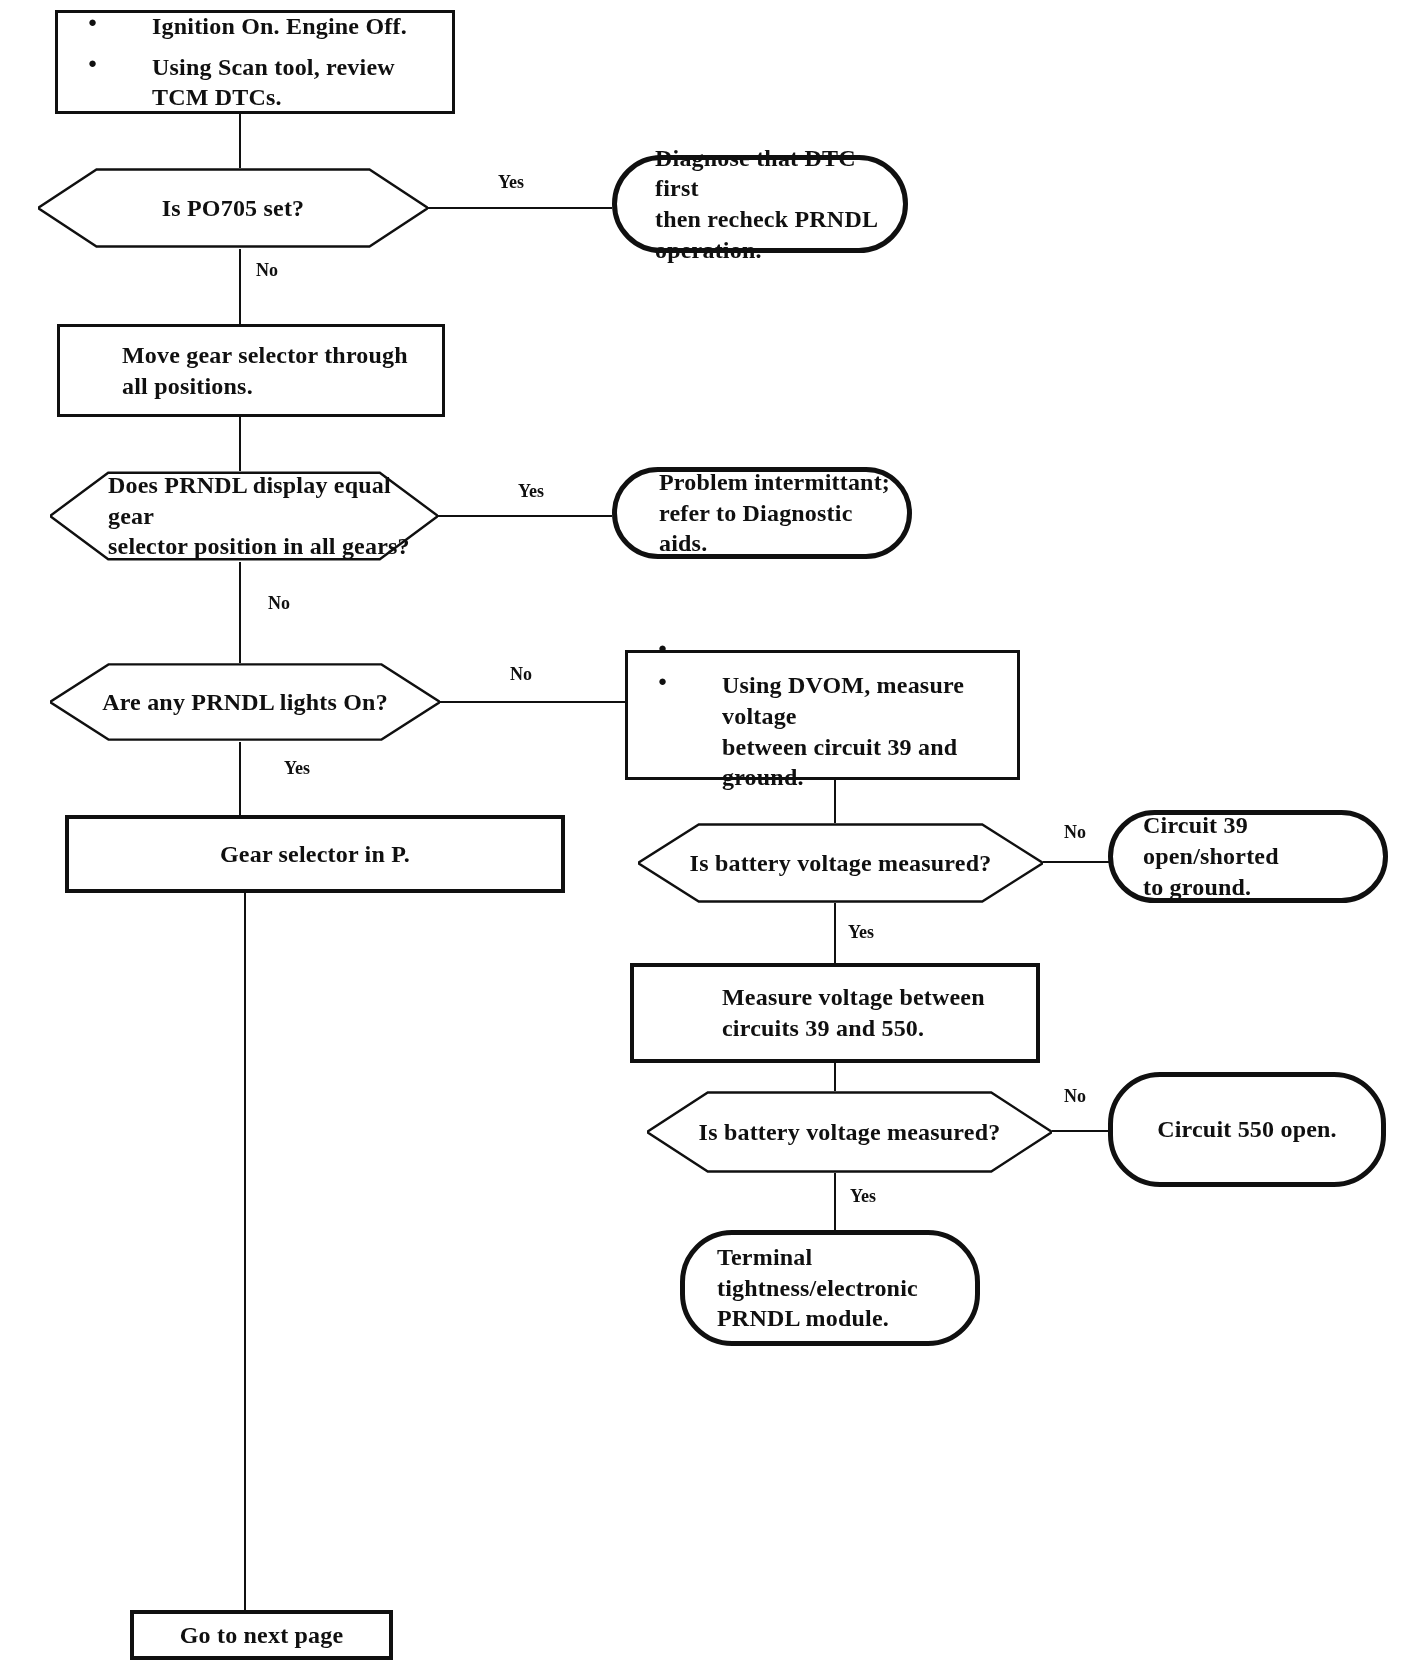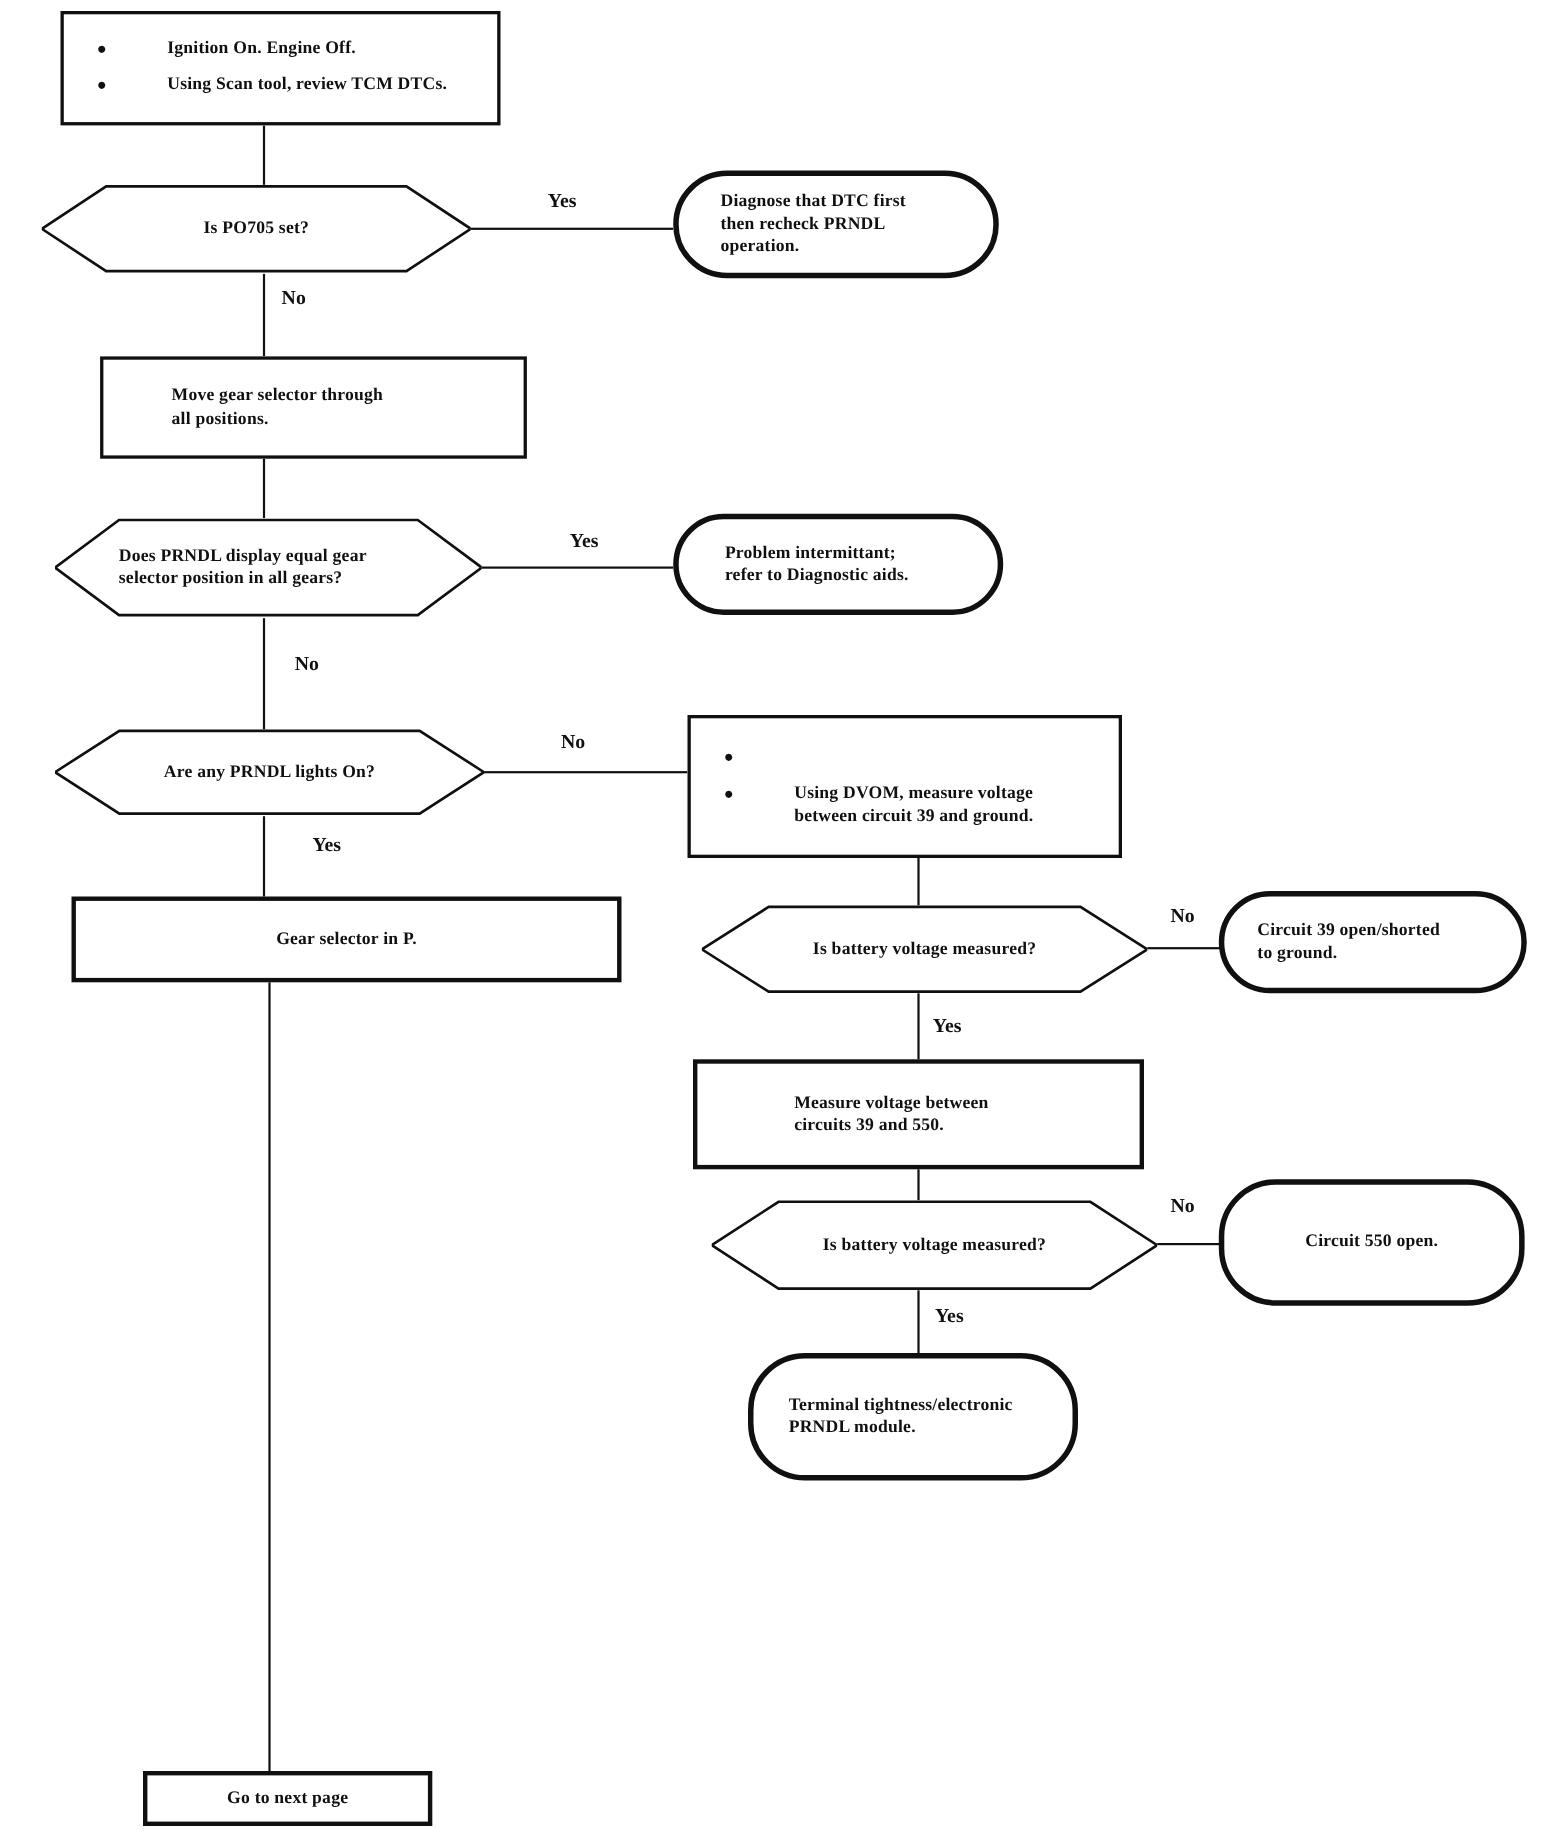--- a/index.html
+++ b/index.html
@@ -11,21 +11,21 @@
   }
   .node{position:absolute;display:flex;align-items:center;background:#ffffff;box-sizing:border-box;}
   .rect{border:3px solid #101010;}
   .rect.bold{border-width:4px;}
   .stadium{border:5px solid #101010;border-radius:52px;}
   .hex{background:transparent;border:none;}
   .hexbg{position:absolute;left:0;top:0;width:100%;height:100%;}
   .hexbg polygon{fill:#ffffff;stroke:#101010;stroke-width:2.4;vector-effect:non-scaling-stroke;}
   .txt{
     position:relative;z-index:2;white-space:pre-line;
-    font-size:16px;font-weight:600;line-height:1.28;letter-spacing:.2px;
+    font-size:24px;font-weight:600;line-height:1.28;letter-spacing:.2px;
   }
   .center{justify-content:center;text-align:center;}
   .hex .txt{width:100%;text-align:center;}
   .hex.two .txt{text-align:left;padding-left:58px;}
   .bullets{flex-direction:column;align-items:stretch;justify-content:center;gap:10px;}
   .bullet-row{display:flex;align-items:flex-start;}
   .dot{width:26px;margin-left:30px;margin-right:38px;font-size:15px;line-height:23px;flex:none;}
   .edge-v{position:absolute;width:2px;background:#101010;}
   .edge-h{position:absolute;height:2px;background:#101010;}
   .edge-label{position:absolute;font-size:18px;font-weight:600;background:#fff;padding:0 2px;}
@@ -77,21 +77,21 @@
   </svg>
   <span class="txt">Is PO705 set?</span>
 </div>
 
 <div class="node stadium" style="left:612px;top:155px;width:296px;height:98px;padding-left:38px;padding-right:14px;">
   <span class="txt">Diagnose that DTC first
 then recheck PRNDL
 operation.</span>
 </div>
 
-<div class="node rect" style="left:57px;top:324px;width:388px;height:93px;padding-left:62px;margin-left:34px;">
+<div class="node rect" style="left:57px;top:324px;width:388px;height:93px;padding-left:62px;">
   <span class="txt">Move gear selector through
 all positions.</span>
 </div>
 
 <div class="node hex two" style="left:50px;top:470px;width:388px;height:92px;justify-content:flex-end;">
   <svg class="hexbg" viewBox="0 0 100 100" preserveAspectRatio="none">
     <polygon points="0,50 15,3 85,3 100,50 85,97 15,97"></polygon>
   </svg>
   <span class="txt">Does PRNDL display equal gear
 selector position in all gears?</span>

